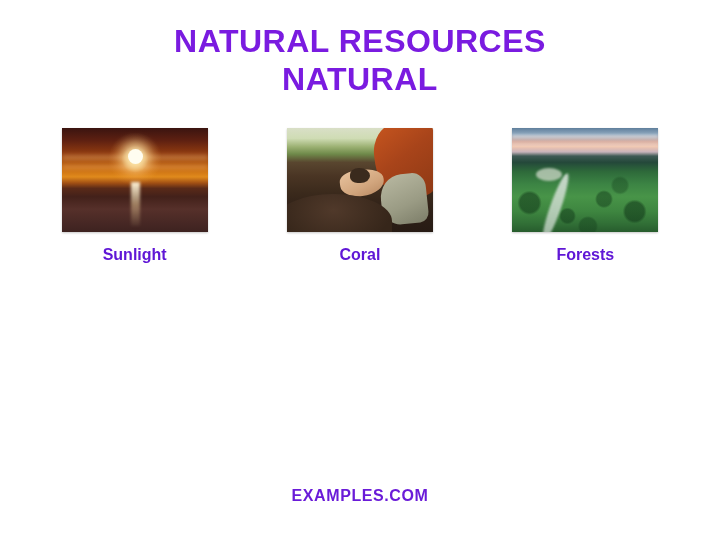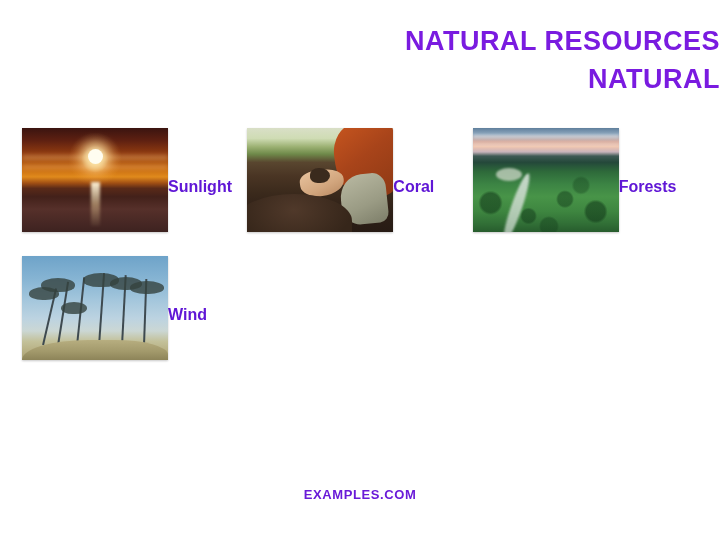--- a/index.html
+++ b/index.html
@@ -29,44 +29,43 @@
     top: 22px;
     left: 0;
     width: 720px;
     text-align: center;
   }
   .title-line {
     display: block;
     color: #7A1BE0;
     font-family: "Liberation Sans", sans-serif;
     font-weight: bold;
-    font-size: 27px;
+    font-size: 32px;
     line-height: 38px;
     letter-spacing: 0.5px;
-    text-align: right;
   }
 
   
   .grid {
     position: absolute;
     top: 128px;
     left: 22px;
     width: 676px;
     display: flex;
     flex-direction: column;
     gap: 24px;
   }
   .row {
     display: flex;
     width: 100%;
     align-items: flex-start;
   }
   .card {
     display: flex;
-    flex-direction: row;
+    flex-direction: column;
     align-items: center;
     flex: 1 1 0;
   }
   .photo {
     width: 146px;
     height: 104px;
     position: relative;
     overflow: hidden;
     background: #dcdcdc;
     box-shadow: 0 1px 2px rgba(0,0,0,0.22);
@@ -85,21 +84,21 @@
   
   .footer {
     position: absolute;
     left: 0;
     top: 487px;
     width: 720px;
     text-align: center;
     color: #6A1BD8;
     font-family: "Liberation Sans", sans-serif;
     font-weight: bold;
-    font-size: 13px;
+    font-size: 16px;
     letter-spacing: 0.6px;
   }
 
   
 
   
   .ph-sunlight {
     background:
       radial-gradient(circle at 50% 30%, rgba(255,248,222,0.98) 0%, rgba(255,226,150,0.75) 5%, rgba(255,170,70,0.30) 13%, rgba(0,0,0,0) 26%),
       linear-gradient(to bottom,
@@ -410,38 +409,20 @@
         </div>
         <div class="card-label">Forests</div>
       </div>
 
     </div>
 
     <div class="row">
 
 
 
-      <div class="card">
-        <div class="photo ph-wind">
-          <div class="trunk" style="left:14%;height:56%;transform:rotate(13deg);"></div>
-          <div class="crown" style="left:5%;top:30%;width:30px;height:13px;"></div>
-          <div class="trunk" style="left:24%;height:62%;transform:rotate(9deg);"></div>
-          <div class="crown" style="left:13%;top:21%;width:34px;height:14px;"></div>
-          <div class="trunk" style="left:37%;height:66%;transform:rotate(6deg);"></div>
-          <div class="crown" style="left:27%;top:44%;width:26px;height:12px;"></div>
-          <div class="trunk" style="left:52%;height:70%;transform:rotate(4deg);"></div>
-          <div class="crown" style="left:42%;top:16%;width:36px;height:14px;"></div>
-          <div class="trunk" style="left:68%;height:68%;transform:rotate(3deg);"></div>
-          <div class="crown" style="left:60%;top:20%;width:32px;height:13px;"></div>
-          <div class="trunk" style="left:83%;height:64%;transform:rotate(2deg);"></div>
-          <div class="crown" style="left:74%;top:24%;width:34px;height:13px;"></div>
-          <div class="dune"></div>
-        </div>
-        <div class="card-label">Wind</div>
-      </div>
 
 
     </div>
   </div>
 
   <div class="footer">EXAMPLES.COM</div>
 
 </div>
 
 </body></html>

